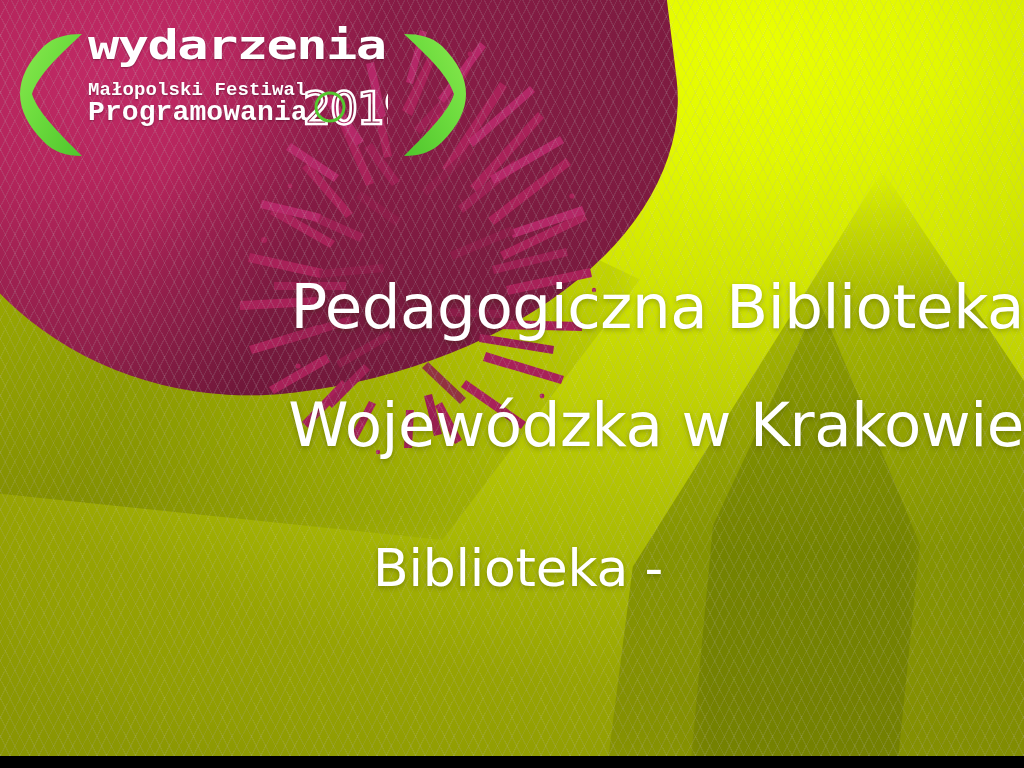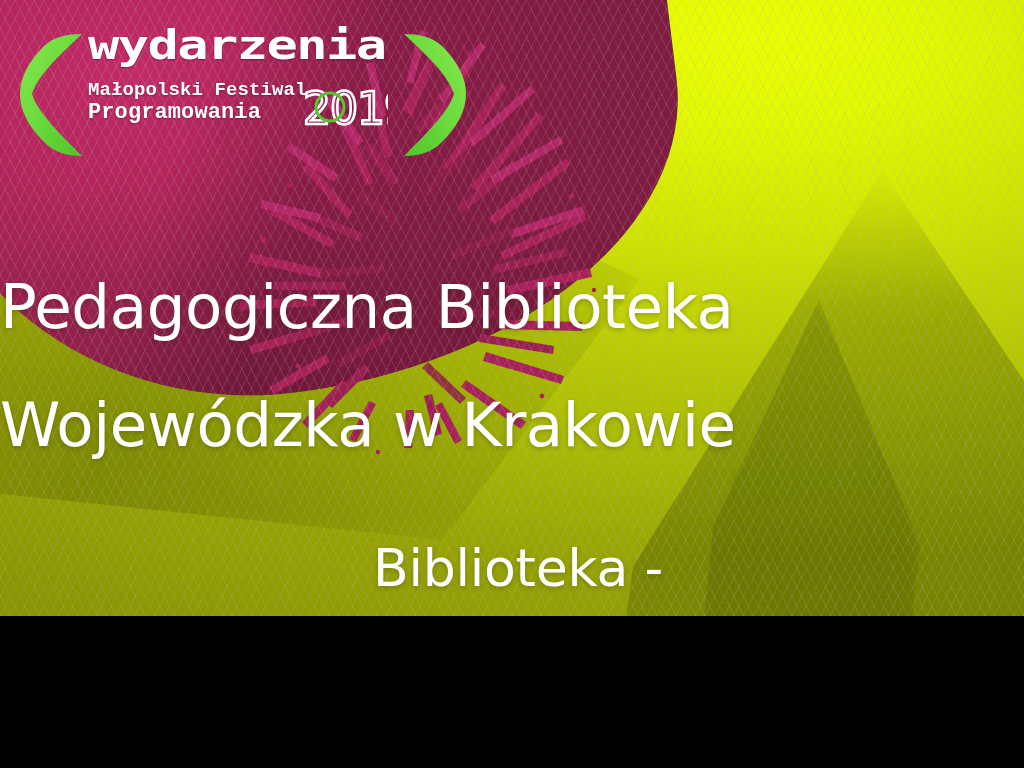--- a/index.html
+++ b/index.html
@@ -9,21 +9,21 @@
     background: #000;
   }
   body {
     font-family: "DejaVu Sans", sans-serif;
   }
 
   
   .slide {
     position: relative;
     width: 1024px;
-    height: 616px;
+    height: 756px;
     overflow: hidden;
     background: #737373;
   }
 
   
   .bg-base {
     position: absolute;
     inset: 0;
     background:
       radial-gradient(125% 105% at 74% 6%,
@@ -164,38 +164,38 @@
   }
   .sub-line {
     font-family: Liberation Mono, monospace;
     font-weight: 700;
     color: #ffffff;
     white-space: nowrap;
     text-shadow: 0 1px 2px rgba(60,8,30,0.45);
     letter-spacing: 0.1px;
   }
   .sub-line-1 { font-size: 19px; line-height: 21px; }
-  .sub-line-2 { font-size: 22px; line-height: 23px; }
+  .sub-line-2 { font-size: 28px; line-height: 23px; }
 
   .year {
     position: absolute;
     left: 214px;
     top: 2px;
     width: 86px;
     height: 54px;
   }
   .year svg { display: block; width: 100%; height: 100%; }
 
   
   .headline {
     position: absolute;
     left: 0;
     right: 0;
     top: 248px;
-    text-align: left;
+    text-align: right;
     color: #ffffff;
     font-size: 61px;
     line-height: 118px;
     font-weight: 400;
     letter-spacing: -0.4px;
     text-shadow: 0 2px 5px rgba(40,45,0,0.30);
   }
   .headline .hl-line { display: block; }
 
   .subtitle {

